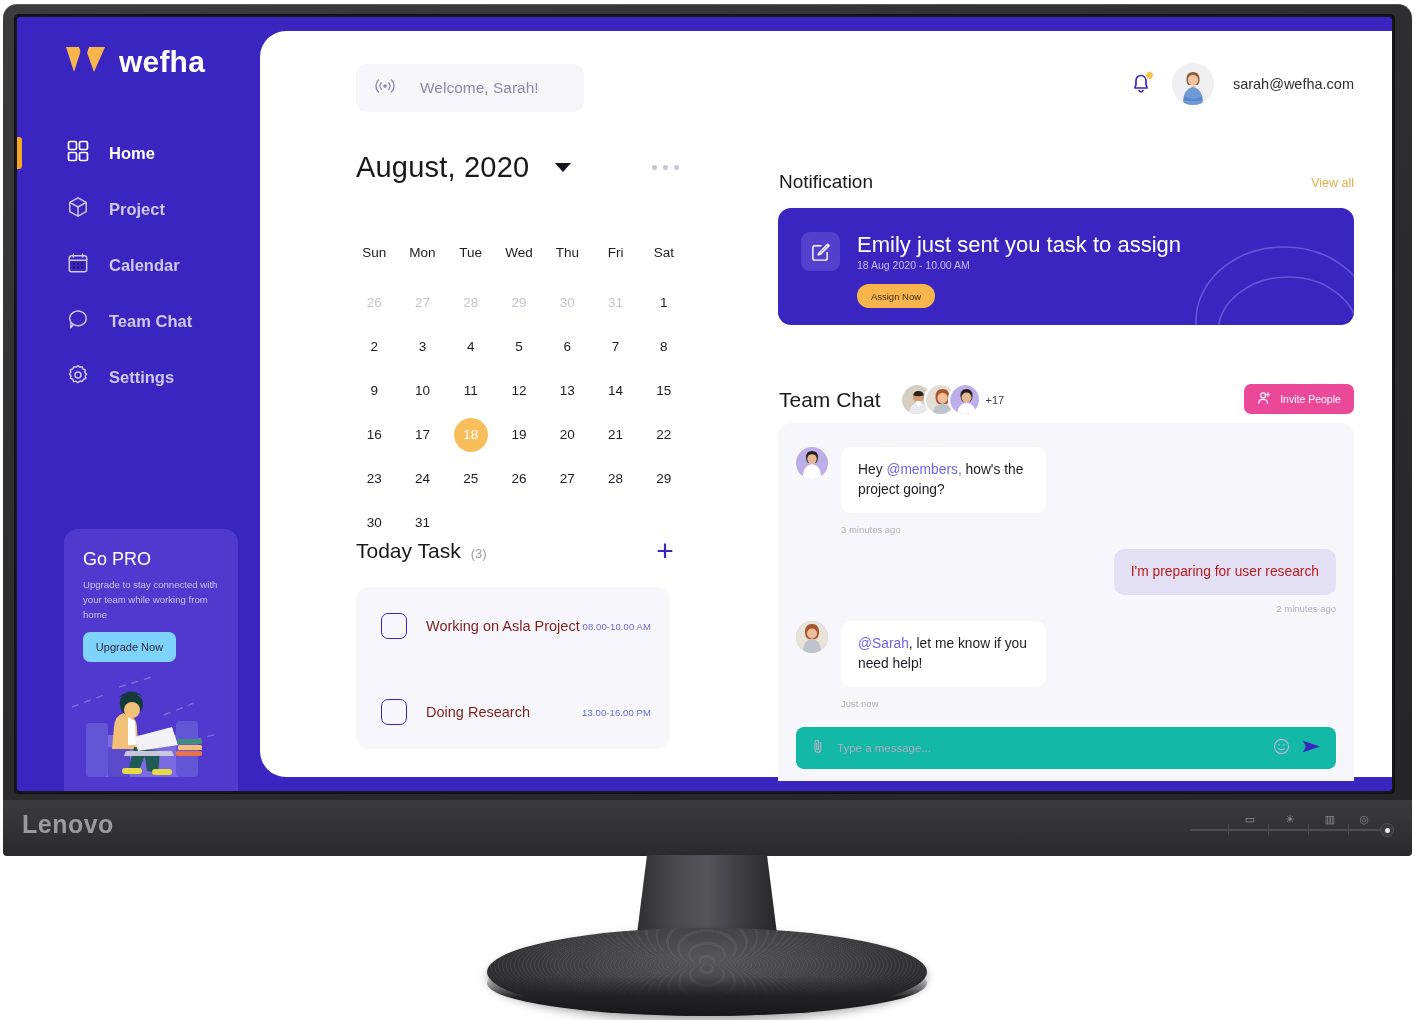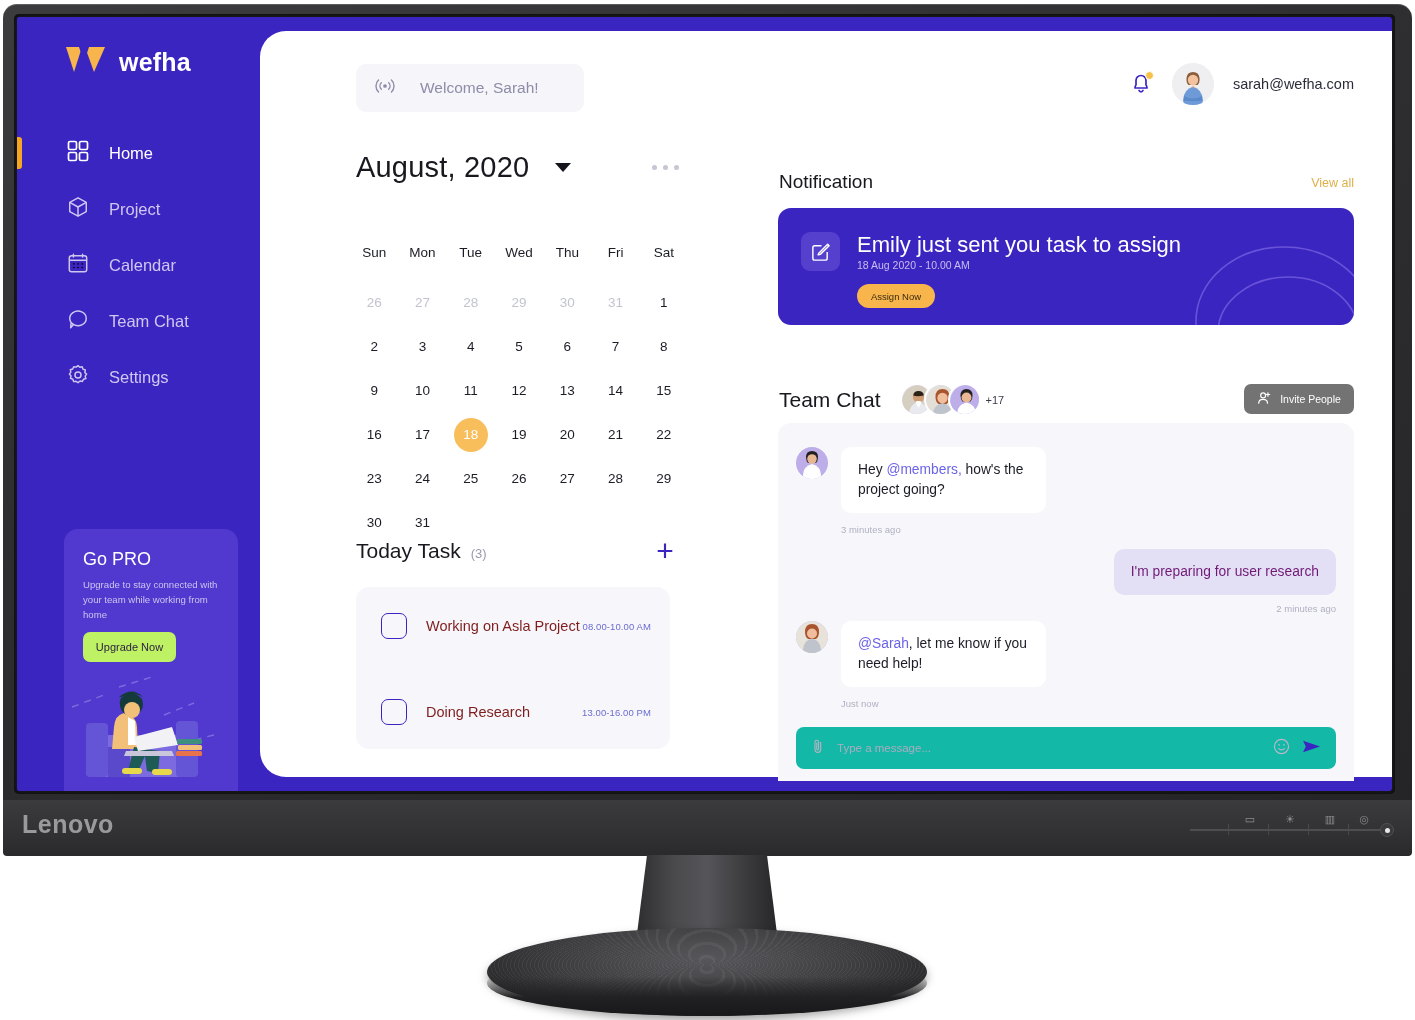--- a/index.html
+++ b/index.html
@@ -82,23 +82,23 @@
   }
   .base-lip {
     position: absolute; left: 487px; top: 950px; width: 440px; height: 66px;
     border-radius: 50%;
     background: linear-gradient(180deg, rgba(0,0,0,0) 40%, #212123 72%, #18181a 100%);
   }
 
   
   .sidebar { position: absolute; left: 0; top: 0; width: 243px; height: 774px; background: #3B25C1; }
   .brand { position: absolute; left: 48px; top: 28px; display: flex; align-items: center; gap: 12px; }
-  .brand-name { color: #fff; font-size: 25px; font-weight: 600; letter-spacing: .2px; }
-
-  .nav { position: absolute; left: 0; top: 108px; width: 243px; }
+  .brand-name { color: #fff; font-size: 30px; font-weight: 600; letter-spacing: .2px; }
+
+  .nav { position: absolute; left: 0; top: 108px; width: 243px; font-weight: bold; }
   .nav-item {
     position: relative; display: flex; align-items: center; gap: 20px;
     height: 56px; padding-left: 50px; cursor: pointer;
   }
   .nav-item .lbl { color: #cfc7f0; font-size: 16.5px; }
   .nav-item.active .lbl { color: #ffffff; }
   .nav-item.active .nav-ico svg { stroke: #ffffff; }
   .nav-item .nav-ico svg { stroke: #cfc7f0; }
   .active-bar {
     position: absolute; left: 0; top: 12px; width: 5px; height: 32px;
@@ -109,21 +109,21 @@
     position: absolute; left: 47px; top: 512px; width: 174px; height: 263px;
     background: #5139CF; border-radius: 14px 14px 0 0; overflow: hidden;
   }
   .pro-title { position: absolute; left: 19px; top: 20px; color: #fff; font-size: 18px; font-weight: 400; }
   .pro-desc {
     position: absolute; left: 19px; top: 48px; width: 136px;
     color: #cdc4ef; font-size: 9.6px; line-height: 15px;
   }
   .pro-btn {
     position: absolute; left: 19px; top: 103px; width: 93px; height: 30px;
-    background: #bef264; border: none; border-radius: 7px;
+    background: #7dd3fc; border: none; border-radius: 7px;
     color: #2d2340; font-size: 11px; cursor: pointer;
   }
   .pro-illus { position: absolute; left: 0; top: 136px; width: 174px; height: 130px; }
 
   .content {
     position: absolute; left: 243px; top: 14px; width: 1132px; height: 746px;
     background: #ffffff; border-radius: 26px 0 0 26px;
   }
 
   .welcome {
@@ -217,41 +217,41 @@
   .avstack .av {
     width: 33px; height: 33px; border-radius: 50%; margin-left: -9px;
     border: 2px solid #fff; overflow: hidden; position: relative; background: #E6E4F2;
   }
   .avstack .av:first-child { margin-left: 0; }
   .avplus {
     margin-left: 5px; font-size: 11px; color: #3b3b4e; font-weight: 500;
   }
   .invite-btn {
     position: absolute; right: 38px; top: 353px; width: 110px; height: 30px;
-    background: #737373; border: none; border-radius: 7px; color: #fff;
+    background: #ec4899; border: none; border-radius: 7px; color: #fff;
     font-size: 10.5px; cursor: pointer; display: flex; align-items: center;
     justify-content: center; gap: 9px;
   }
 
   .chat-panel {
     position: absolute; left: 518px; top: 392px; width: 576px; height: 358px;
     background: #F7F7FB; border-radius: 13px 13px 0 0;
   }
   .msg-row { position: absolute; display: flex; align-items: flex-start; gap: 13px; }
   .msg-av {
     width: 32px; height: 32px; border-radius: 50%; overflow: hidden;
     background: #CFC8EE; flex: 0 0 auto; position: relative;
   }
   .bubble-in {
     background: #ffffff; border-radius: 10px; padding: 13px 17px;
     font-size: 13.8px; color: #1c1c26; line-height: 20px; max-width: 205px;
   }
   .bubble-out {
     position: absolute; right: 18px; background: #E3E0F6; border-radius: 10px;
-    padding: 13px 17px; font-size: 13.8px; color: #701a75; line-height: 20px;
+    padding: 13px 17px; font-size: 13.8px; color: #b91c1c; line-height: 20px;
   }
   .mention { color: #6B63E8; }
   .stamp { position: absolute; font-size: 9.5px; color: #b0b0c2; }
 
   .composer {
     position: absolute; left: 18px; bottom: 12px; width: 540px; height: 42px;
     background: #14b8a6; border-radius: 8px; display: flex; align-items: center;
     padding: 0 15px; gap: 12px;
   }
   .composer-input {

